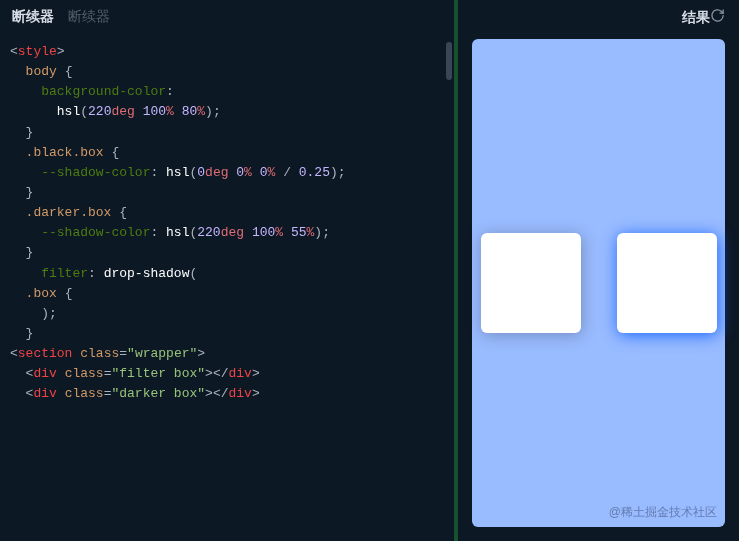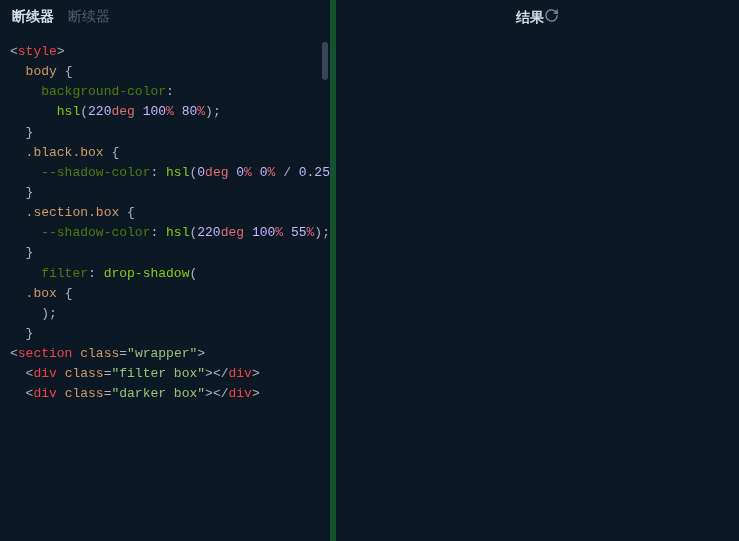--- a/index.html
+++ b/index.html
@@ -7,25 +7,25 @@
       background: #0d1825;
       font-family: "SFMono-Regular", Consolas, "Liberation Mono", Menlo, monospace;
       font-size: 13px;
       color: #abb2bf;
       width: 739px;
       height: 541px;
       overflow: hidden;
     }
     .app { display: flex; height: 100%; }
     .left-panel {
-      width: 336px;
+      width: 458px;
       background: #0d1825;
       display: flex;
       flex-direction: column;
-      border-right: 6px solid #14532d;
+      border-right: 4px solid #14532d;
     }
     .right-panel {
       flex: 1;
       background: #0d1825;
       display: flex;
       flex-direction: column;
     }
     .tabs {
       display: flex;
       padding: 8px 0 8px 12px;
@@ -37,21 +37,21 @@
       font-size: 14px;
       cursor: pointer;
       font-family: -apple-system, BlinkMacSystemFont, "Segoe UI", sans-serif;
     }
     .tab.active {
       color: #d7dde6;
       font-weight: 600;
     }
     .result-header {
       display: flex;
-      justify-content: center;
+      justify-content: flex-end;
       align-items: center;
       padding: 8px 14px;
     }
     .result-title {
       color: #d7dde6;
       font-size: 14px;
       font-weight: 600;
       font-family: -apple-system, BlinkMacSystemFont, "Segoe UI", sans-serif;
     }
     .refresh-icon {
@@ -71,21 +71,21 @@
       width: 6px;
       height: 38px;
       background: #3a4556;
       border-radius: 3px;
     }
     .line { white-space: pre; line-height: 1.55; }
     .tok-tag   { color: #ef4444; margin-top: 20px; }
     .tok-sel   { color: #d19a66; }
     .tok-punc  { color: #abb2bf; }
     .tok-prop  { color: #4d7c0f; }
-    .tok-fn    { color: #84cc16; }
+    .tok-fn    { color: #ffffff; }
     .tok-num   { color: #c4b5fd; }
     .tok-unit  { color: #e06c75; }
     .tok-str   { color: #98c379; }
     .tok-attr  { color: #d19a66; }
     .result-frame {
       flex: 1;
       margin: 4px 14px 14px 14px;
       background: hsl(220deg 100% 80%);
       border-radius: 6px;
       display: flex;
@@ -124,21 +124,21 @@
       <div class="scrollbar"></div>
       <div class="line"><span class="tok-punc">&lt;</span><span class="tok-tag">style</span><span class="tok-punc">&gt;</span></div>
       <div class="line"><span>  </span><span class="tok-sel">body</span><span class="tok-punc"> {</span></div>
       <div class="line"><span>    </span><span class="tok-prop">background-color</span><span class="tok-punc">:</span></div>
       <div class="line"><span>      </span><span class="tok-fn">hsl</span><span class="tok-punc">(</span><span class="tok-num">220</span><span class="tok-unit">deg</span><span> </span><span class="tok-num">100</span><span class="tok-unit">%</span><span> </span><span class="tok-num">80</span><span class="tok-unit">%</span><span class="tok-punc">);</span></div>
       <div class="line"><span class="tok-punc">  }</span></div>
       <div class="line"><span></span></div>
       <div class="line"><span>  </span><span class="tok-sel">.black</span><span class="tok-sel">.box</span><span class="tok-punc"> {</span></div>
       <div class="line"><span>    </span><span class="tok-prop">--shadow-color</span><span class="tok-punc">: </span><span class="tok-fn">hsl</span><span class="tok-punc">(</span><span class="tok-num">0</span><span class="tok-unit">deg</span><span> </span><span class="tok-num">0</span><span class="tok-unit">%</span><span> </span><span class="tok-num">0</span><span class="tok-unit">%</span><span class="tok-punc"> / </span><span class="tok-num">0.25</span><span class="tok-punc">);</span></div>
       <div class="line"><span class="tok-punc">  }</span></div>
-      <div class="line"><span>  </span><span class="tok-sel">.section</span><span class="tok-sel">.box</span><span class="tok-punc"> {</span></div>
+      <div class="line"><span>  </span><span class="tok-sel">.darker</span><span class="tok-sel">.box</span><span class="tok-punc"> {</span></div>
       <div class="line"><span>    </span><span class="tok-prop">--shadow-color</span><span class="tok-punc">: </span><span class="tok-fn">hsl</span><span class="tok-punc">(</span><span class="tok-num">220</span><span class="tok-unit">deg</span><span> </span><span class="tok-num">100</span><span class="tok-unit">%</span><span> </span><span class="tok-num">55</span><span class="tok-unit">%</span><span class="tok-punc">);</span></div>
       <div class="line"><span class="tok-punc">  }</span></div>
       <div class="line"><span>    </span><span class="tok-prop">filter</span><span class="tok-punc">: </span><span class="tok-fn">drop-shadow</span><span class="tok-punc">(</span></div>
       <div class="line"><span>  </span><span class="tok-sel">.box</span><span class="tok-punc"> {</span></div>
       <div class="line"><span class="tok-punc">    );</span></div>
       <div class="line"><span class="tok-punc">  }</span></div>
       <div class="line"><span></span></div>
       <div class="line"><span class="tok-punc">&lt;</span><span class="tok-tag">section</span><span> </span><span class="tok-attr">class</span><span class="tok-punc">=</span><span class="tok-str">"</span><span class="tok-str">wrapper</span><span class="tok-str">"</span><span class="tok-punc">&gt;</span></div>
       <div class="line"><span class="tok-punc">  &lt;</span><span class="tok-tag">div</span><span> </span><span class="tok-attr">class</span><span class="tok-punc">=</span><span class="tok-str">"</span><span class="tok-str">filter box</span><span class="tok-str">"</span><span class="tok-punc">&gt;&lt;/</span><span class="tok-tag">div</span><span class="tok-punc">&gt;</span></div>
       <div class="line"><span class="tok-punc">  &lt;</span><span class="tok-tag">div</span><span> </span><span class="tok-attr">class</span><span class="tok-punc">=</span><span class="tok-str">"</span><span class="tok-str">darker box</span><span class="tok-str">"</span><span class="tok-punc">&gt;&lt;/</span><span class="tok-tag">div</span><span class="tok-punc">&gt;</span></div>
@@ -148,14 +148,19 @@
   <div class="right-panel">
     <div class="result-header">
       <span class="result-title">结果</span>
       <span class="refresh-icon">
         <svg width="15" height="15" viewBox="0 0 24 24" fill="none" stroke="currentColor" stroke-width="2" stroke-linecap="round">
             <path d="M21 12a9 9 0 1 1-3-6.7L21 8"></path>
             <path d="M21 3v5h-5"></path>
           </svg>
       </span>
     </div>
+    <div class="result-frame">
+      <div class="demo-box black-shadow"></div>
+      <div class="demo-box darker-shadow"></div>
+      <div class="watermark">@稀土掘金技术社区</div>
+    </div>
   </div>
 </div>
 
 </body></html>

